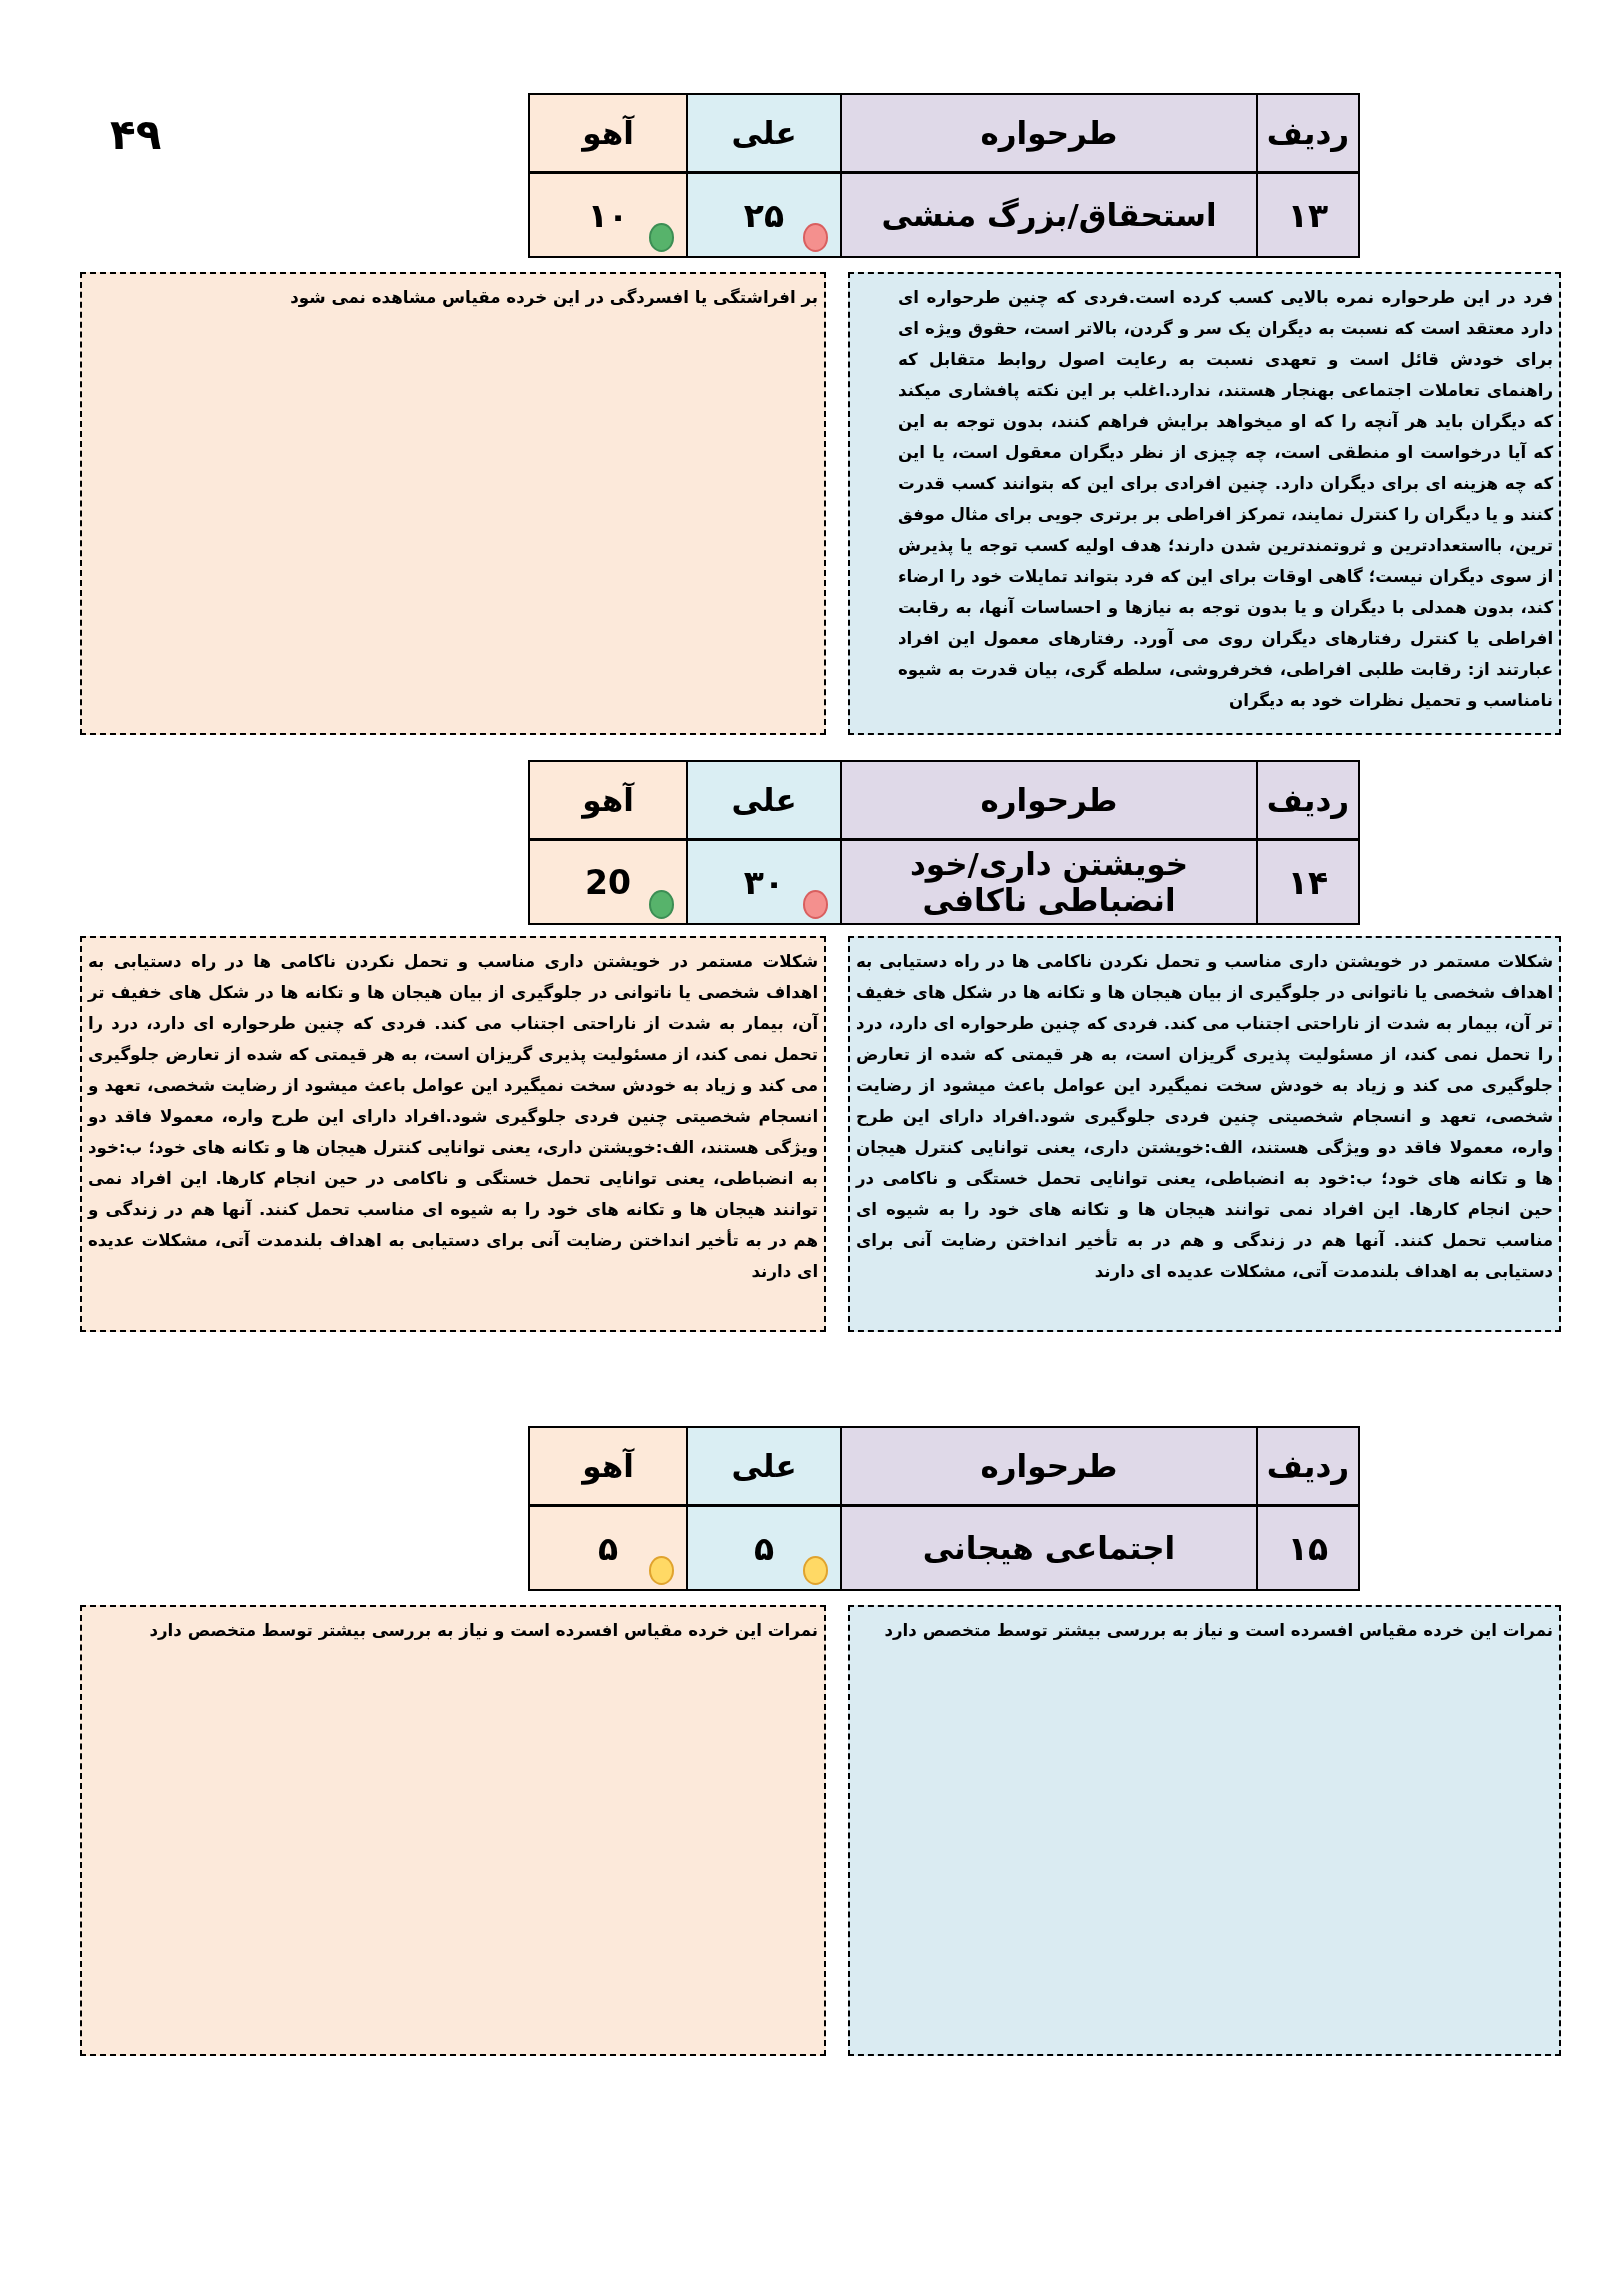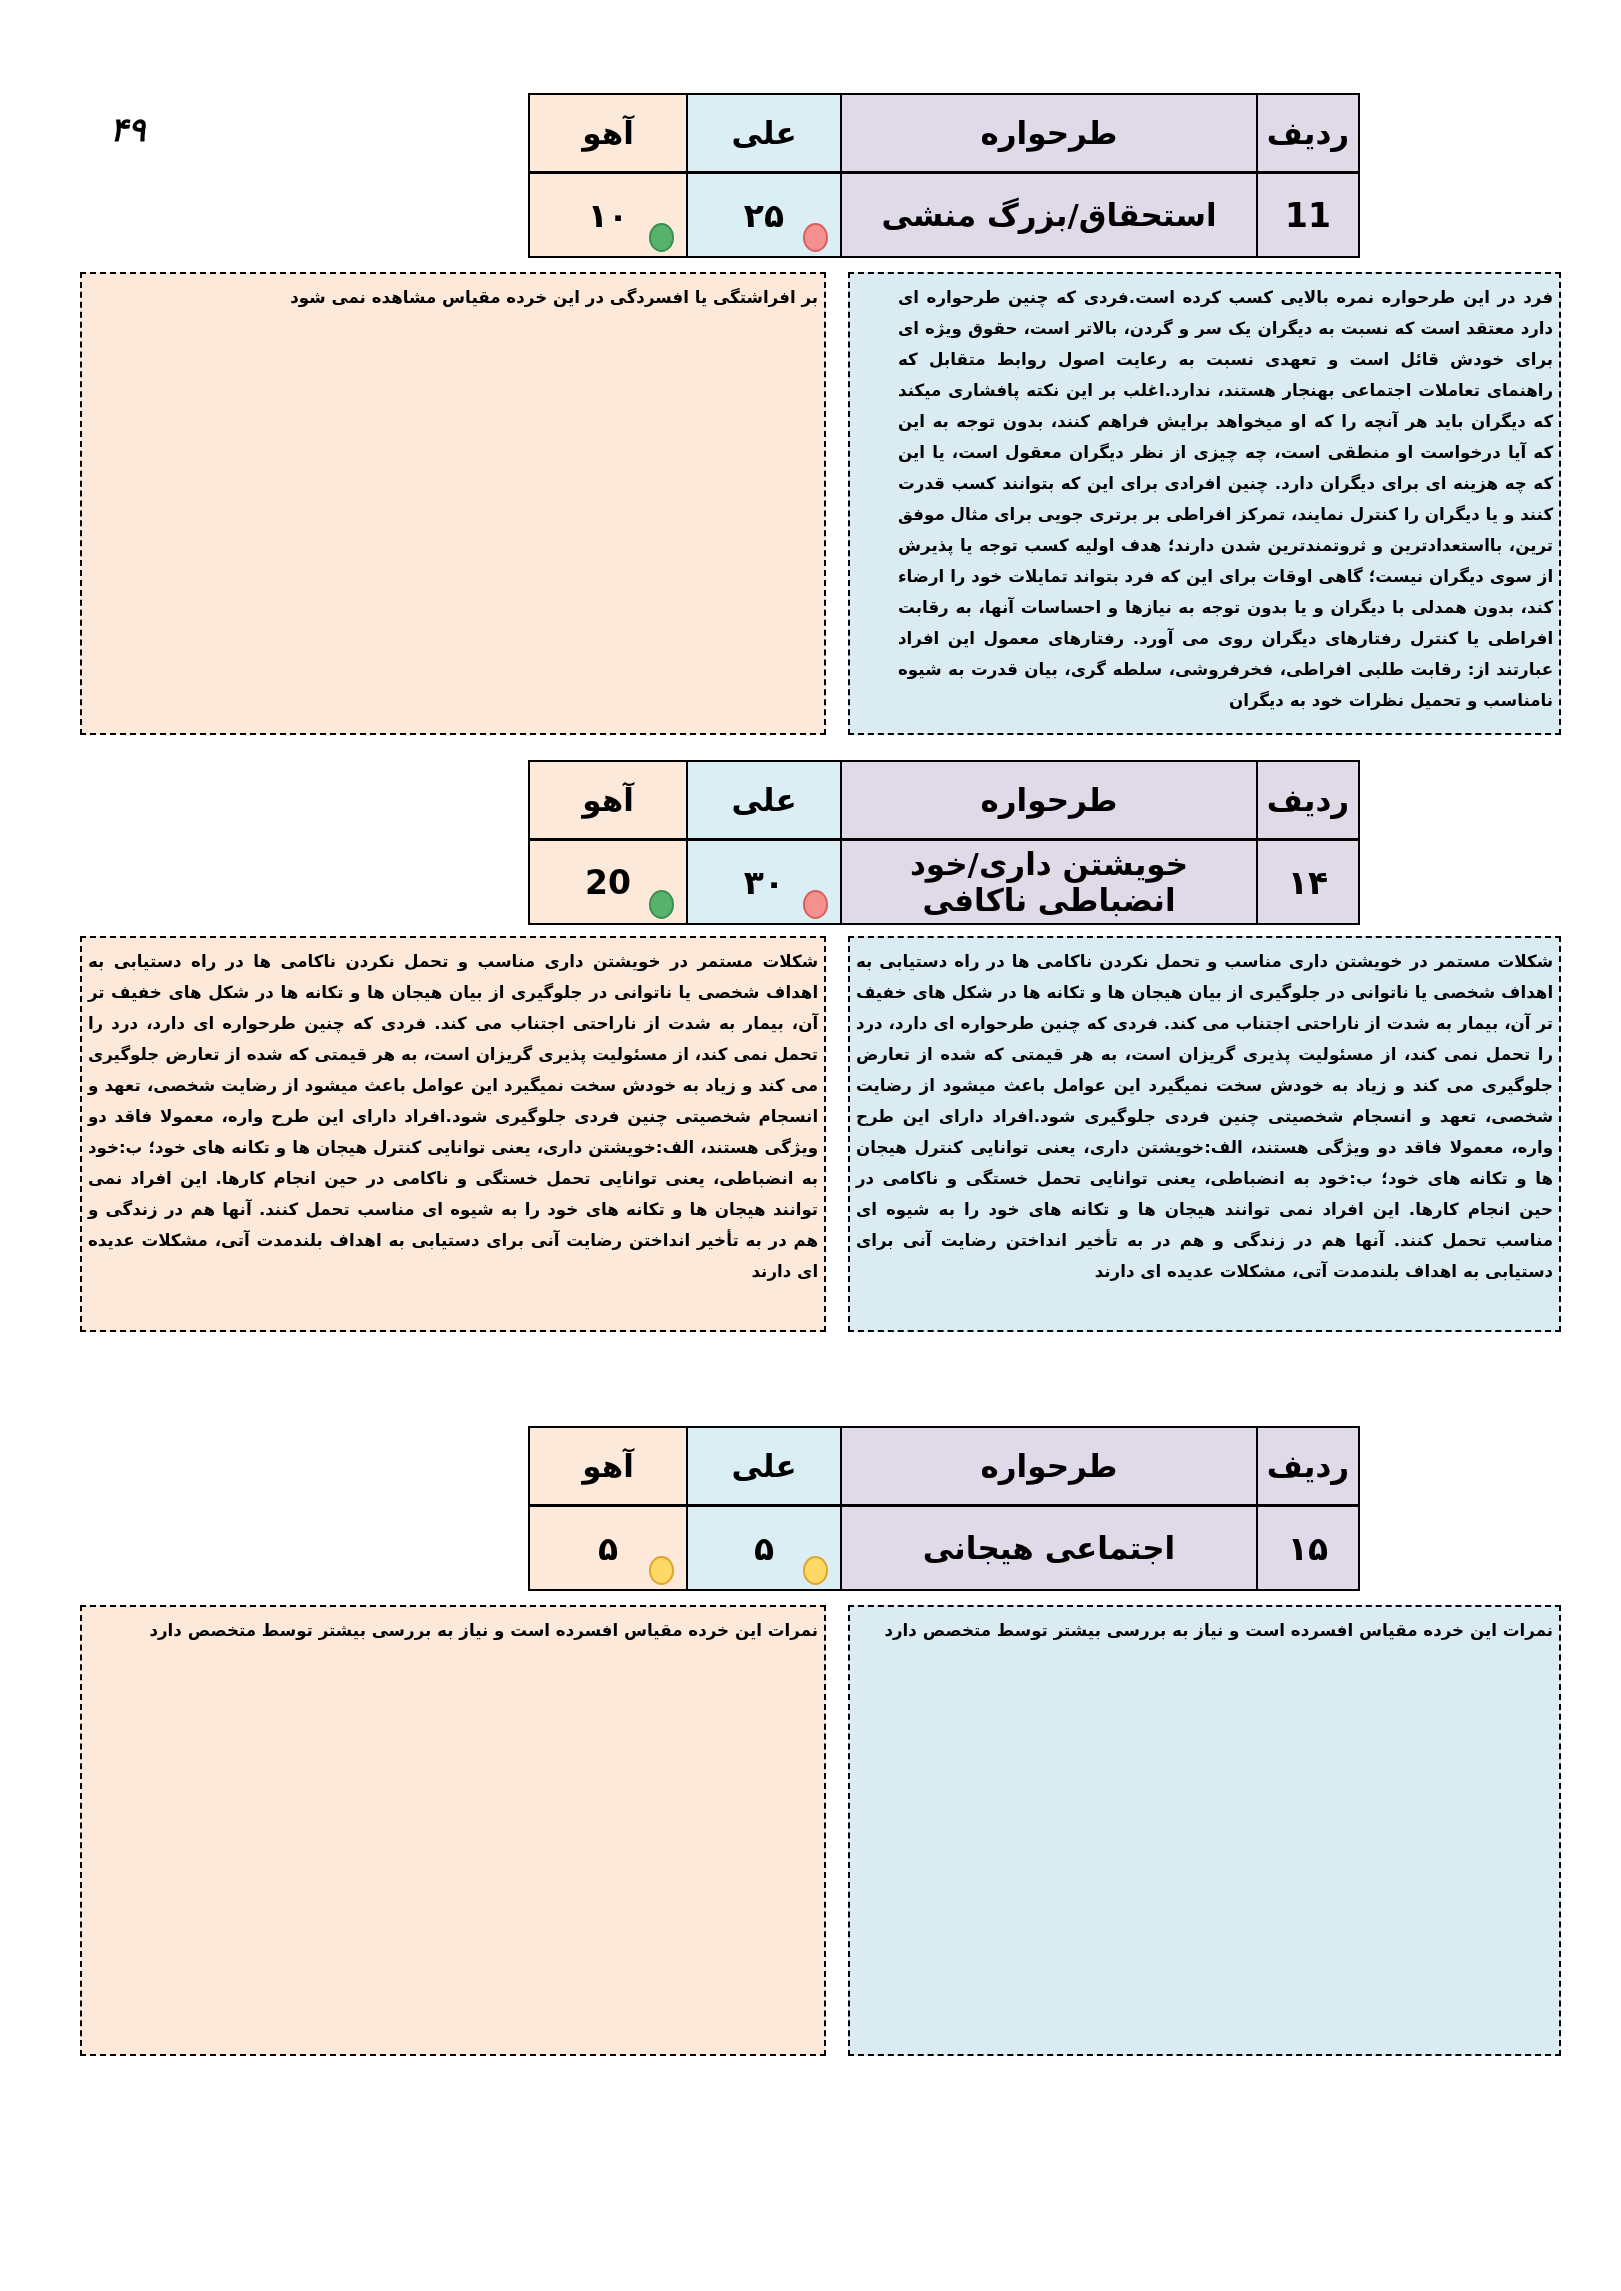--- a/index.html
+++ b/index.html
@@ -6,23 +6,22 @@
   #page{
     position:relative;
     width:1621px;height:2292px;
     background:#ffffff;
     font-family:"DejaVu Sans", sans-serif;
     direction:rtl;
     overflow:hidden;
   }
   .page-number{
     position:absolute;left:110px;top:110px;
-    font-size:33px;font-weight:bold;color:#000;
+    font-size:42px;font-weight:bold;color:#000;
     direction:rtl;
-    font-style:italic;
   }
   
   .tbl{
     position:absolute;left:528px;width:829px;
     border-collapse:collapse;table-layout:fixed;
     direction:rtl;box-sizing:border-box;
     border:2.9px solid #000;
     background:#fff;
   }
   .tbl.t1{top:93px;} .tbl.t2{top:760px;} .tbl.t3{top:1426px;}
@@ -85,21 +84,21 @@
     <thead>
       <tr>
         <th class="cell-lav">ردیف</th>
         <th class="cell-lav">طرحواره</th>
         <th class="cell-blue">علی</th>
         <th class="cell-peach">آهو</th>
       </tr>
     </thead>
     <tbody>
       <tr>
-        <td class="cell-lav num">11</td>
+        <td class="cell-lav num">۱۳</td>
         <td class="cell-lav schema-name">استحقاق/بزرگ منشی</td>
         <td class="cell-blue num">
           <span>۲۵</span>
           <span class="dot" style="background: rgb(244, 144, 142); border-color: rgb(217, 95, 95);"></span>
         </td>
         <td class="cell-peach num">
           <span>۱۰</span>
           <span class="dot" style="background: rgb(87, 179, 107); border-color: rgb(60, 142, 84);"></span>
         </td>
       </tr>

